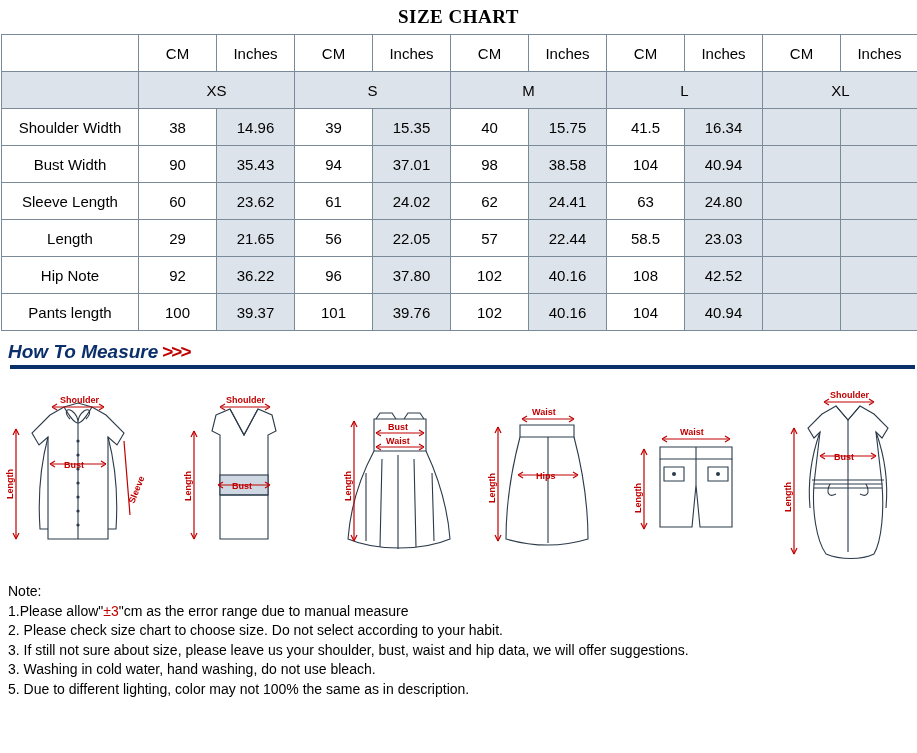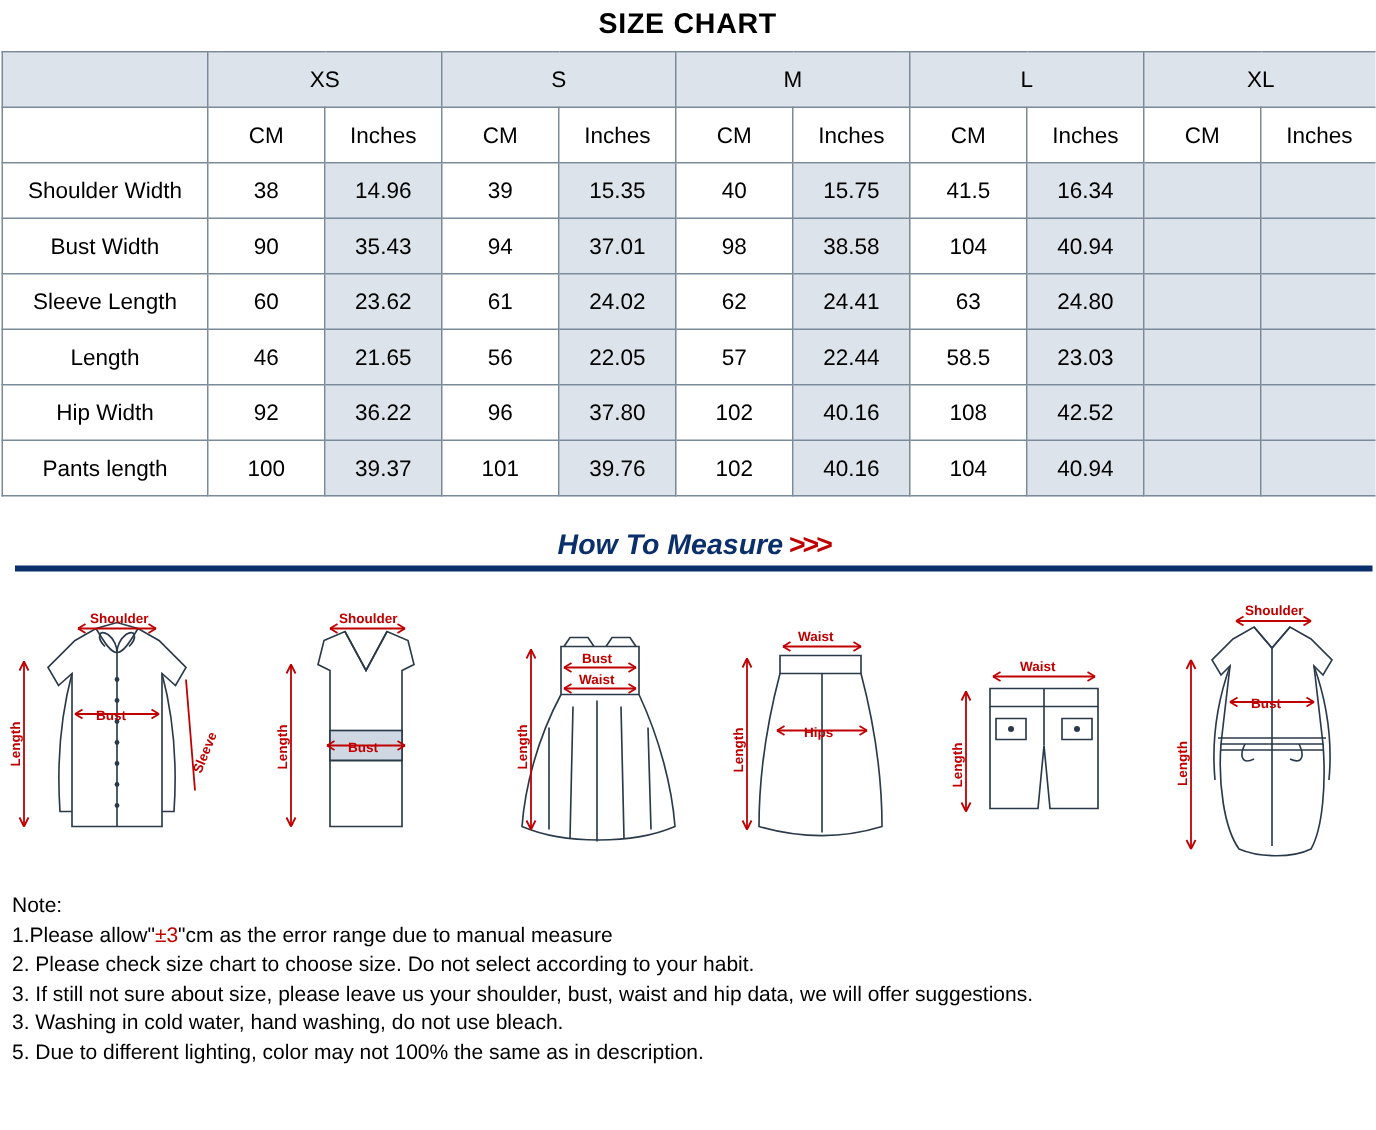--- a/index.html
+++ b/index.html
@@ -22,20 +22,21 @@
     box-sizing: border-box;
   }
   
   .chart-title {
     text-align: center;
     font-size: 19px;
     font-weight: bold;
     letter-spacing: .5px;
     padding: 6px 0 6px 0;
     color: #000;
+    font-family: Liberation Serif, serif;
   }
   
   table.size-table {
     border-collapse: collapse;
     width: 915px;
     margin: 0 1px;
     table-layout: fixed;
   }
   table.size-table td, table.size-table th {
     border: 1px solid #7a8a99;
@@ -65,24 +66,23 @@
     font-size: 14px;
     font-weight: bold;
     background: #ffffff;
     height: 32px;
   }
   .shade { background: #dde3ea !important; }
   .empty-head { background: #dde3ea !important; }
 
   
   .howto-wrap {
-    margin-top: 22px;
+    margin-top: 10px;
     padding-left: 8px;
     position: relative;
-    text-align: center;
   }
   .howto-title {
     font-size: 19px;
     font-weight: bold;
     font-style: italic;
     color: #0b2f6b;
     display: inline-block;
   }
   .howto-arrows {
     color: #c00000;
@@ -134,40 +134,40 @@
         <col class="col-val">
       <col class="col-val">
         <col class="col-val">
       <col class="col-val">
         <col class="col-val">
       <col class="col-val">
         <col class="col-val">
     </colgroup>
     <tbody>
       <tr>
-        <td class="empty-head"></td>
-        <td class="size-head" colspan="2">XS</td>
-        <td class="size-head" colspan="2">S</td>
-        <td class="size-head" colspan="2">M</td>
-        <td class="size-head" colspan="2">L</td>
-        <td class="size-head" colspan="2">XL</td>
-      </tr>
-      <tr>
         <td class="unit-head"></td>
         <td class="unit-head">CM</td>
         <td class="unit-head">Inches</td>
         <td class="unit-head">CM</td>
         <td class="unit-head">Inches</td>
         <td class="unit-head">CM</td>
         <td class="unit-head">Inches</td>
         <td class="unit-head">CM</td>
         <td class="unit-head">Inches</td>
         <td class="unit-head">CM</td>
         <td class="unit-head">Inches</td>
       </tr>
+      <tr>
+        <td class="empty-head"></td>
+        <td class="size-head" colspan="2">XS</td>
+        <td class="size-head" colspan="2">S</td>
+        <td class="size-head" colspan="2">M</td>
+        <td class="size-head" colspan="2">L</td>
+        <td class="size-head" colspan="2">XL</td>
+      </tr>
 
       <tr>
         <td class="rowlabel">Shoulder Width</td>
         <td>38</td>
         <td class="shade">14.96</td>
         <td>39</td>
         <td class="shade">15.35</td>
         <td>40</td>
         <td class="shade">15.75</td>
         <td>41.5</td>
@@ -199,34 +199,34 @@
         <td>62</td>
         <td class="shade">24.41</td>
         <td>63</td>
         <td class="shade">24.80</td>
         <td class="shade"></td>
         <td class="shade"></td>
       </tr>
 
       <tr>
         <td class="rowlabel">Length</td>
-        <td>46</td>
+        <td>29</td>
         <td class="shade">21.65</td>
         <td>56</td>
         <td class="shade">22.05</td>
         <td>57</td>
         <td class="shade">22.44</td>
         <td>58.5</td>
         <td class="shade">23.03</td>
         <td class="shade"></td>
         <td class="shade"></td>
       </tr>
 
       <tr>
-        <td class="rowlabel">Hip Width</td>
+        <td class="rowlabel">Hip Note</td>
         <td>92</td>
         <td class="shade">36.22</td>
         <td>96</td>
         <td class="shade">37.80</td>
         <td>102</td>
         <td class="shade">40.16</td>
         <td>108</td>
         <td class="shade">42.52</td>
         <td class="shade"></td>
         <td class="shade"></td>

